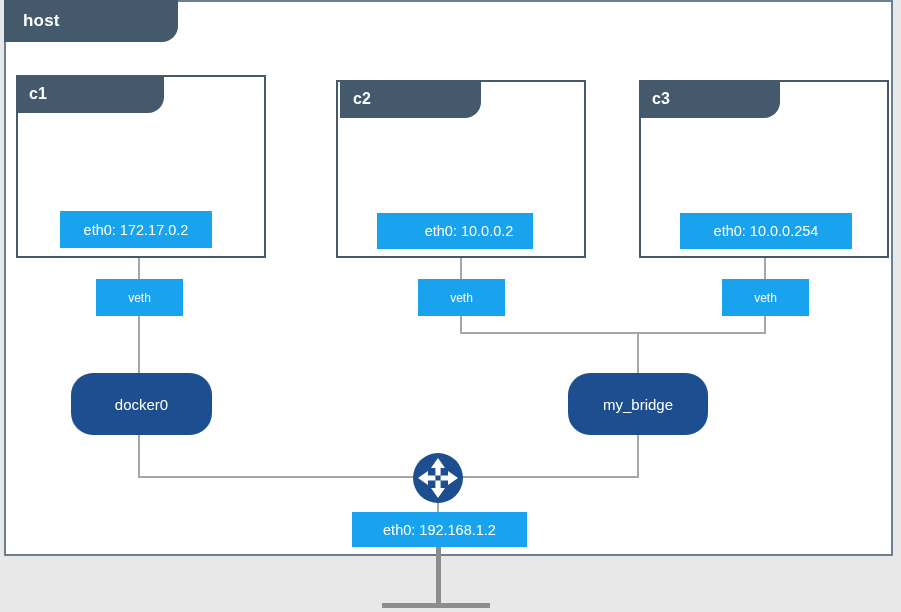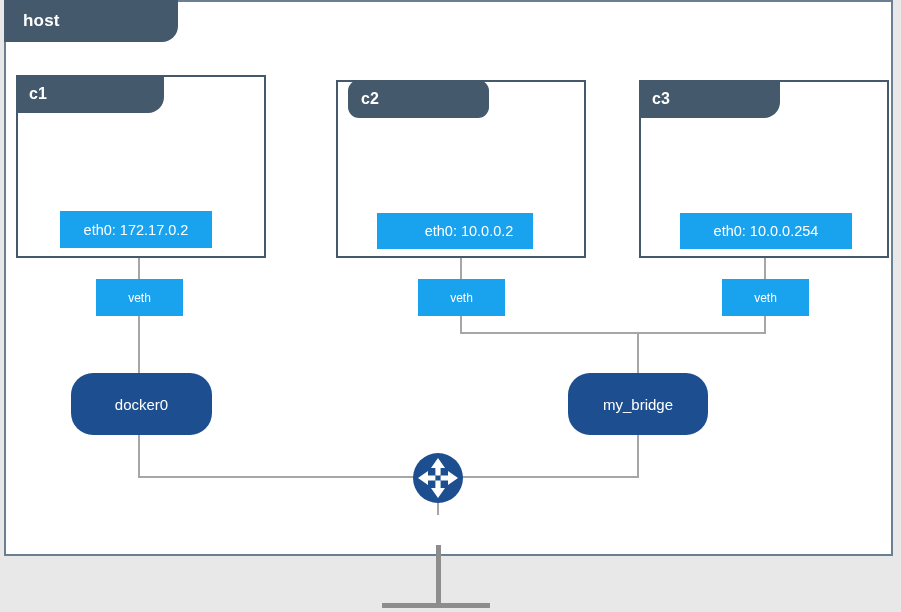--- a/index.html
+++ b/index.html
@@ -179,21 +179,21 @@
   <div class="line-v thick" style="left:436px; top:545px; height:62px;"></div>
   <div class="line-h thick" style="left:382px; top:603px; width:108px;"></div>
 
   <div class="container-box" style="left:16px; top:75px; width:250px; height:183px;"></div>
   <div class="container-tab" style="left:16px; top:75px; width:148px;">
     <span class="tab-text">c1</span>
   </div>
   <div class="blue-box eth" style="left:60px; top:211px; width:152px; height:37px;">eth0: 172.17.0.2</div>
 
   <div class="container-box" style="left:336px; top:80px; width:250px; height:178px;"></div>
-  <div class="container-tab" style="left:348px; top:80px; width:141px;border-radius:11px;">
+  <div class="container-tab" style="left:340px; top:80px; width:141px;">
     <span class="tab-text">c2</span>
   </div>
   <div class="blue-box eth" style="left:377px; top:213px; width:156px; height:36px;padding-left:28px;">eth0: 10.0.0.2</div>
 
   <div class="container-box" style="left:639px; top:80px; width:250px; height:178px;"></div>
   <div class="container-tab" style="left:639px; top:80px; width:141px;">
     <span class="tab-text">c3</span>
   </div>
   <div class="blue-box eth" style="left:680px; top:213px; width:172px; height:36px;">eth0: 10.0.0.254</div>
 
@@ -216,14 +216,15 @@
 
         <path d="M26 46 L19 36 L23.4 36 L23.4 28.6 L28.6 28.6 L28.6 36 L33 36 Z"></path>
 
         <path d="M6 26 L16 19 L16 23.4 L23.4 23.4 L23.4 28.6 L16 28.6 L16 33 Z"></path>
 
         <path d="M46 26 L36 33 L36 28.6 L28.6 28.6 L28.6 23.4 L36 23.4 L36 19 Z"></path>
       </g>
     </svg>
   </div>
 
+  <div class="blue-box eth" style="left:352px; top:512px; width:175px; height:35px;">eth0: 192.168.1.2</div>
 
 </div>
 
 </body></html>

